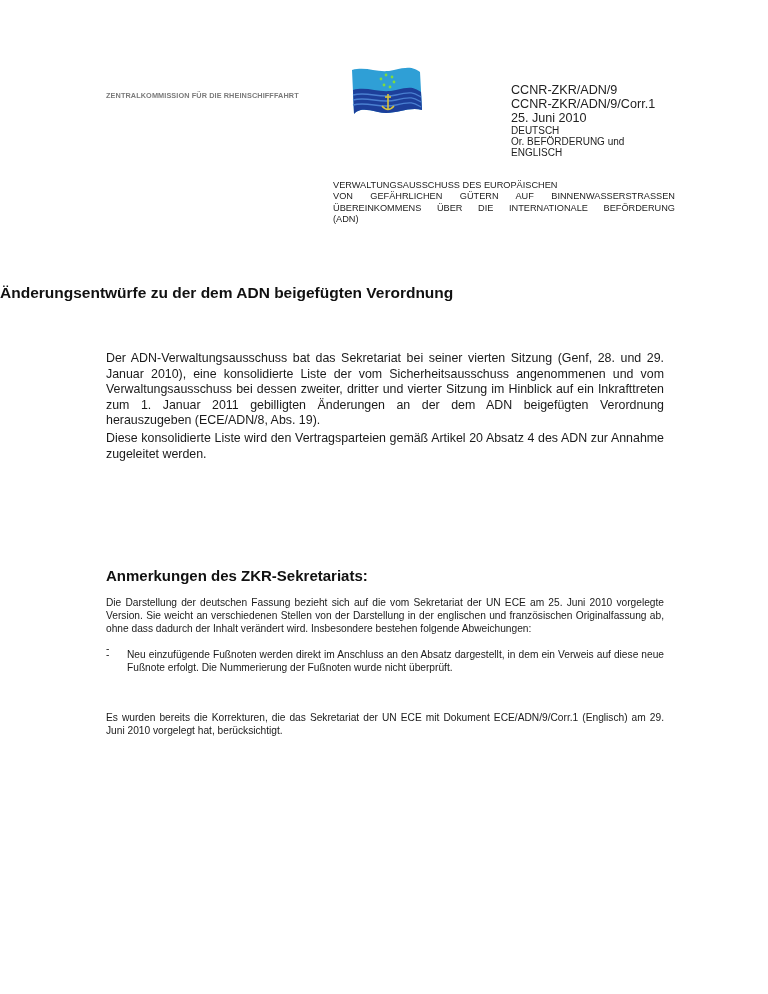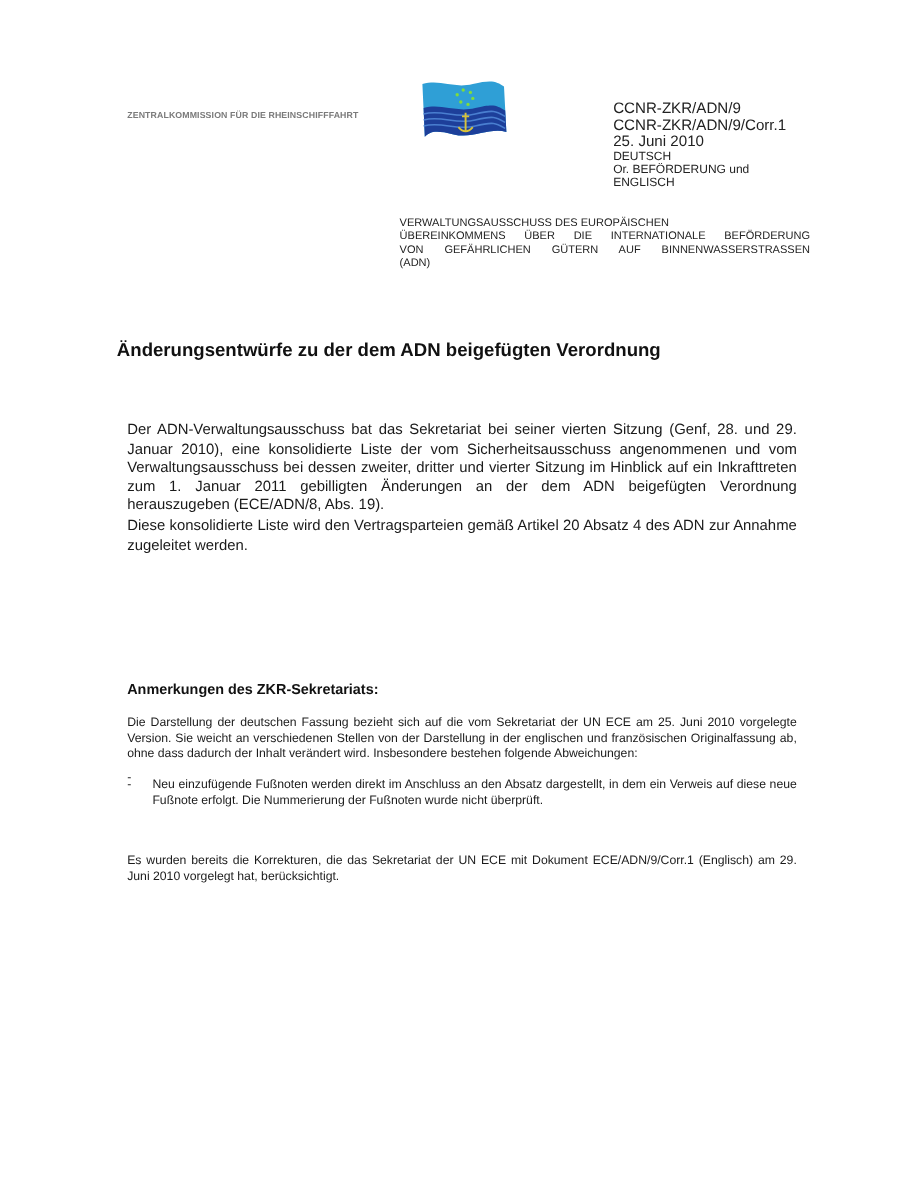--- a/index.html
+++ b/index.html
@@ -7,25 +7,25 @@
          font-family: "Liberation Sans", sans-serif; color: #111; }
   .abs { position: absolute; }
   .org { left: 106px; top: 91px; font-size: 7.3px; font-weight: bold; color: #7a7a7a; letter-spacing: 0.1px; white-space: nowrap; }
   .flag { left: 348px; top: 66px; width: 76px; height: 52px; }
   .refs { left: 511px; top: 83px; line-height: 14px; }
   .refs .big { font-size: 12.6px; color: #222; white-space: nowrap; }
   .refs .small { font-size: 10px; line-height: 11px; color: #222; white-space: nowrap; }
   .committee { left: 333px; top: 180px; width: 342px; font-size: 9.2px; line-height: 11.4px; color: #222; text-align: justify; }
   .committee span { display: block; text-align-last: justify; }
   .committee span.last { text-align-last: left; }
-  .title { left: 0; width: 648px; top: 284px; text-align: center; font-size: 15.5px; font-weight: bold; color: #111; }
+  .title { left: 0; width: 648px; top: 284px; text-align: left; font-size: 15.5px; font-weight: bold; color: #111; }
   .para { left: 106px; width: 558px; font-size: 12.4px; line-height: 15.6px; color: #1a1a1a; text-align: justify; margin-top: 15px; }
   .p1 { top: 336px; }
   .p2 { top: 416px; }
-  .note-head { left: 106px; top: 567px; font-size: 12px; font-weight: bold; color: #111; }
+  .note-head { left: 106px; top: 567px; font-size: 15px; font-weight: bold; color: #111; }
   .note { left: 106px; width: 558px; font-size: 10.2px; line-height: 12.9px; color: #1a1a1a; text-align: justify; }
   .n1 { top: 597px; }
   .list { left: 106px; width: 558px; font-size: 10.2px; line-height: 12.9px; color: #1a1a1a; }
   .li { position: relative; padding-left: 21px; text-align: justify; margin-bottom: 6px; }
   .li .dash { position: absolute; left: 0; top: 0; }
   .l1 { top: 643px; }
   .n2 { top: 712px; }
 </style>
 </head>
 <body>
@@ -57,22 +57,22 @@
   <div class="big">CCNR-ZKR/ADN/9</div>
   <div class="big">CCNR-ZKR/ADN/9/Corr.1</div>
   <div class="big">25. Juni 2010</div>
   <div class="small">DEUTSCH</div>
   <div class="small">Or. BEFÖRDERUNG und</div>
   <div class="small">ENGLISCH</div>
 </div>
 
 <div class="abs committee">
   <span class="last">VERWALTUNGSAUSSCHUSS DES EUROPÄISCHEN</span>
+  <span>VON GEFÄHRLICHEN GÜTERN AUF BINNENWASSERSTRASSEN</span>
   <span>ÜBEREINKOMMENS ÜBER DIE INTERNATIONALE BEFÖRDERUNG</span>
-  <span>VON GEFÄHRLICHEN GÜTERN AUF BINNENWASSERSTRASSEN</span>
   <span class="last">(ADN)</span>
 </div>
 
 <div class="abs title">Änderungsentwürfe zu der dem ADN beigefügten Verordnung</div>
 
 <div class="abs para p1">Der ADN-Verwaltungsausschuss bat das Sekretariat bei seiner vierten Sitzung (Genf, 28. und 29. Januar 2010), eine konsolidierte Liste der vom Sicherheitsausschuss angenommenen und vom Verwaltungsausschuss bei dessen zweiter, dritter und vierter Sitzung im Hinblick auf ein Inkrafttreten zum 1. Januar 2011 gebilligten Änderungen an der dem ADN beigefügten Verordnung herauszugeben (ECE/ADN/8, Abs. 19).</div>
 <div class="abs para p2">Diese konsolidierte Liste wird den Vertragsparteien gemäß Artikel 20 Absatz 4 des ADN zur Annahme zugeleitet werden.</div>
 
 <div class="abs note-head">Anmerkungen des ZKR-Sekretariats:</div>
 <div class="abs note n1">Die Darstellung der deutschen Fassung bezieht sich auf die vom Sekretariat der UN ECE am 25. Juni 2010 vorgelegte Version. Sie weicht an verschiedenen Stellen von der Darstellung in der englischen und französischen Originalfassung ab, ohne dass dadurch der Inhalt verändert wird. Insbesondere bestehen folgende Abweichungen:</div>

